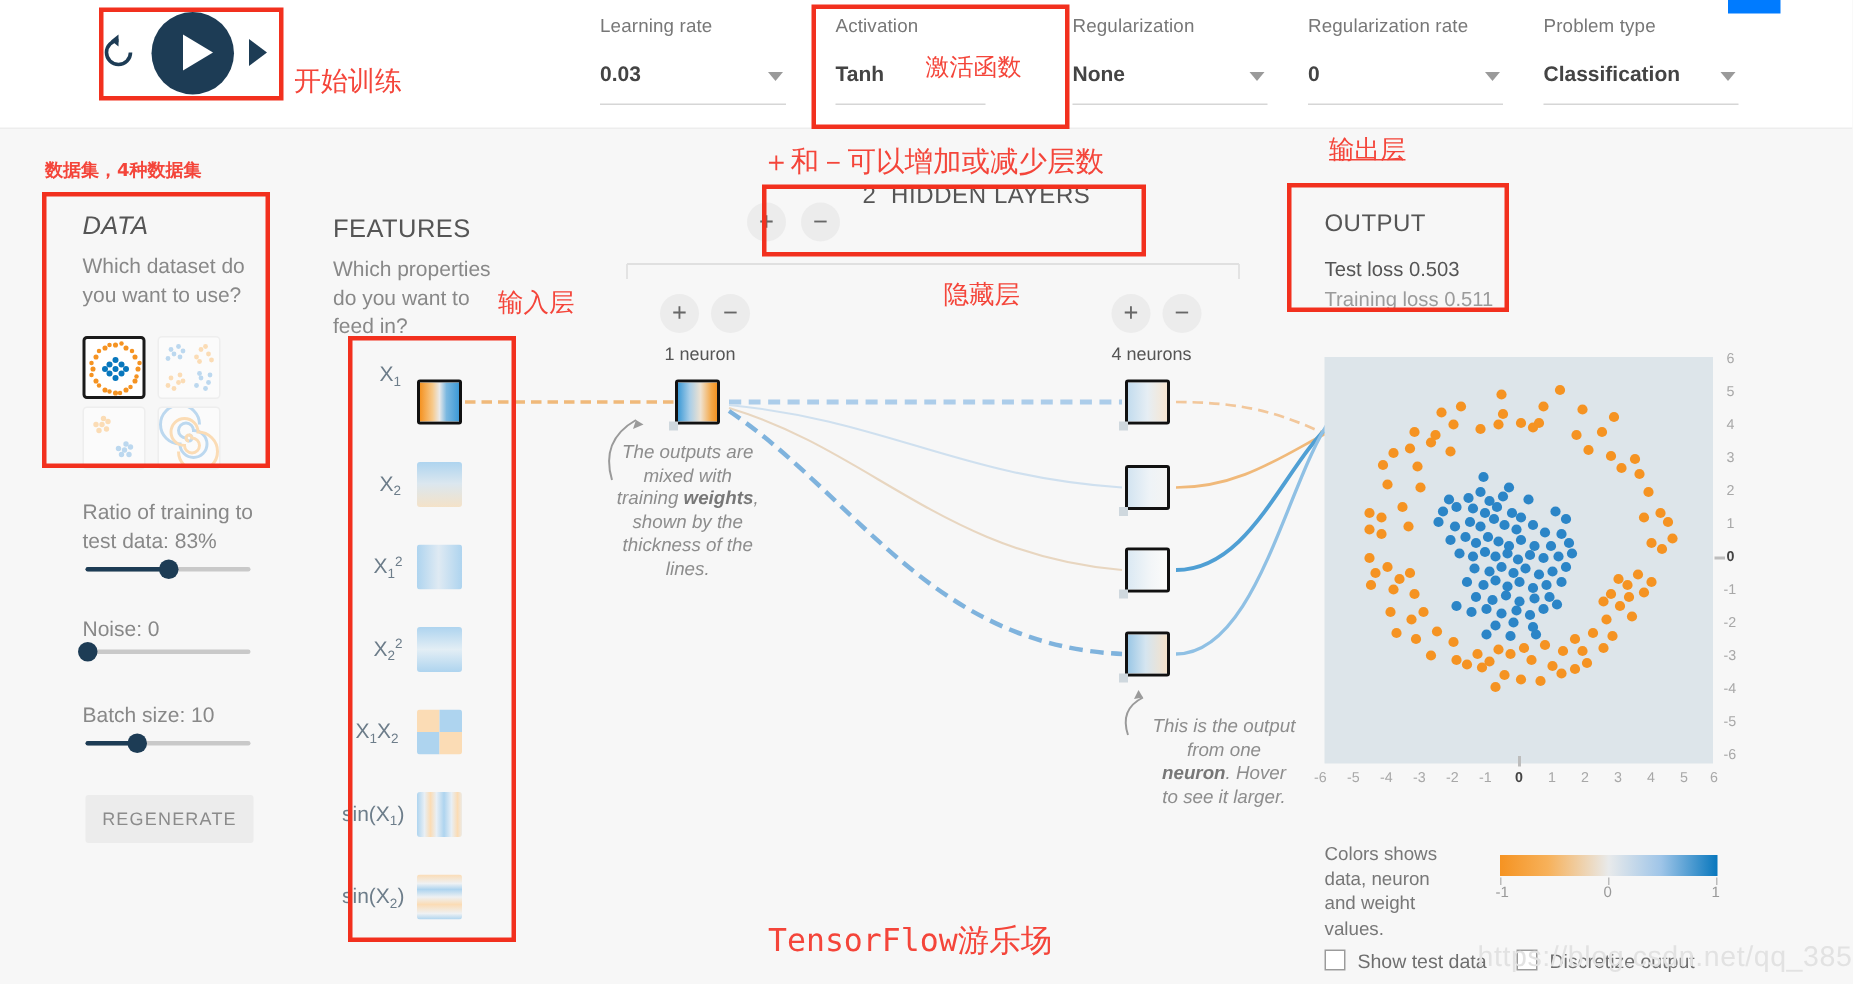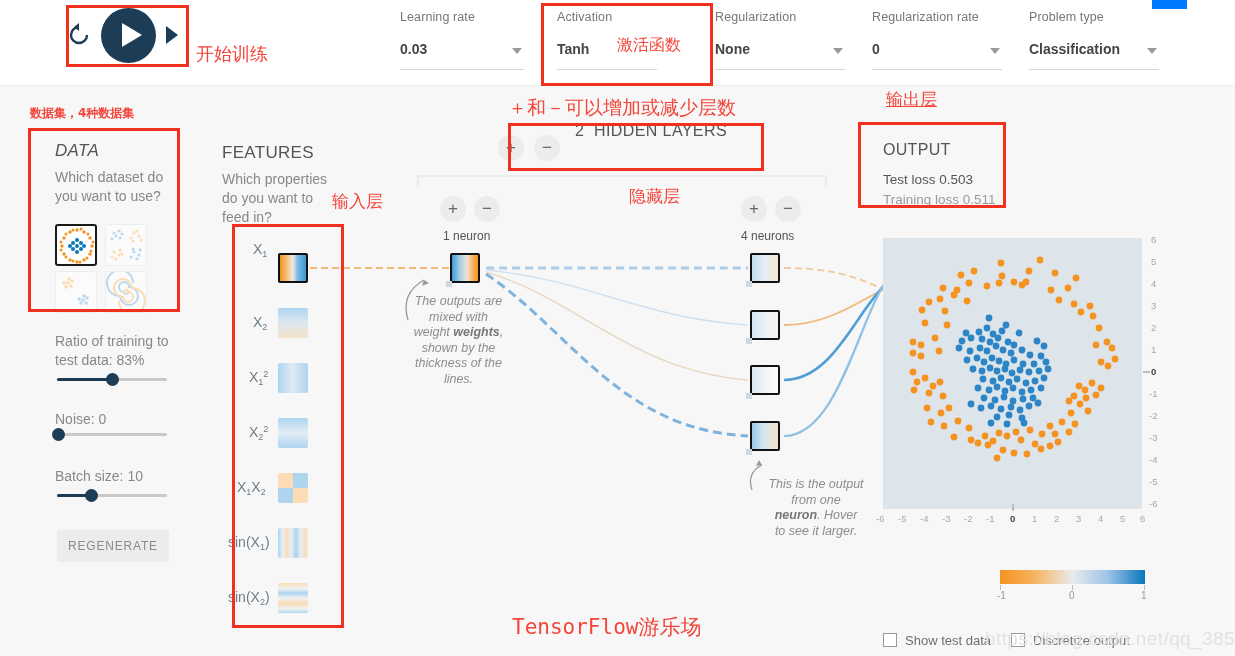--- a/index.html
+++ b/index.html
@@ -422,21 +422,21 @@
   <div class="node-bias" style="left:746px; top:393px;"></div>
 
   <div class="node" style="left:750px; top:421px;">
     <div style="width:100%;height:100%;background:linear-gradient(to right,#9cc8e6 0%,#d5e5f0 45%,#f5e2cb 100%);"></div>
   </div>
   <div class="node-bias" style="left:746px; top:449px;"></div>
 
   <div class="hint" style="left:411px; top:294px; width:95px;">
     <span>The outputs are</span><br>
     <span>mixed with</span><br>
-    <span>weight </span><b>weights</b><span>,</span><br>
+    <span>training </span><b>weights</b><span>,</span><br>
     <span>shown by the</span><br>
     <span>thickness of the</span><br>
     <span>lines.</span>
   </div>
 
   <div class="hint" style="left:766px; top:477px; width:100px;">
     <span>This is the output</span><br>
     <span>from one</span><br>
     <b>neuron</b><span>. Hover</span><br>
     <span>to see it larger.</span>
@@ -656,20 +656,21 @@
   <div class="tick" style="left:986px; top:513px;">-1</div>
   <div class="tick zero" style="left:1010px; top:513px;">0</div>
   <div class="tick" style="left:1032px; top:513px;">1</div>
   <div class="tick" style="left:1054px; top:513px;">2</div>
   <div class="tick" style="left:1076px; top:513px;">3</div>
   <div class="tick" style="left:1098px; top:513px;">4</div>
   <div class="tick" style="left:1120px; top:513px;">5</div>
   <div class="tick" style="left:1140px; top:513px;">6</div>
   <div class="tickmark" style="left:1012px; top:504px; width:1.5px; height:7px;"></div>
 
+  <div class="legend-text" style="left:883px; top:561px; width:90px;">Colors shows data, neuron and weight values.</div>
   <div class="colorbar" style="left:1000px; top:570px; width:145px;"></div>
   <div class="cb-mark" style="left:1000px; top:585px;"></div>
   <div class="cb-mark" style="left:1072px; top:585px;"></div>
   <div class="cb-mark" style="left:1144px; top:585px;"></div>
   <div class="cb-tick" style="left:997px; top:590px;">-1</div>
   <div class="cb-tick" style="left:1069px; top:590px;">0</div>
   <div class="cb-tick" style="left:1141px; top:590px;">1</div>
 
   <div class="chk" style="left:883px; top:633px;"></div>
   <div class="chk-label" style="left:905px; top:633px;">Show test data</div>

